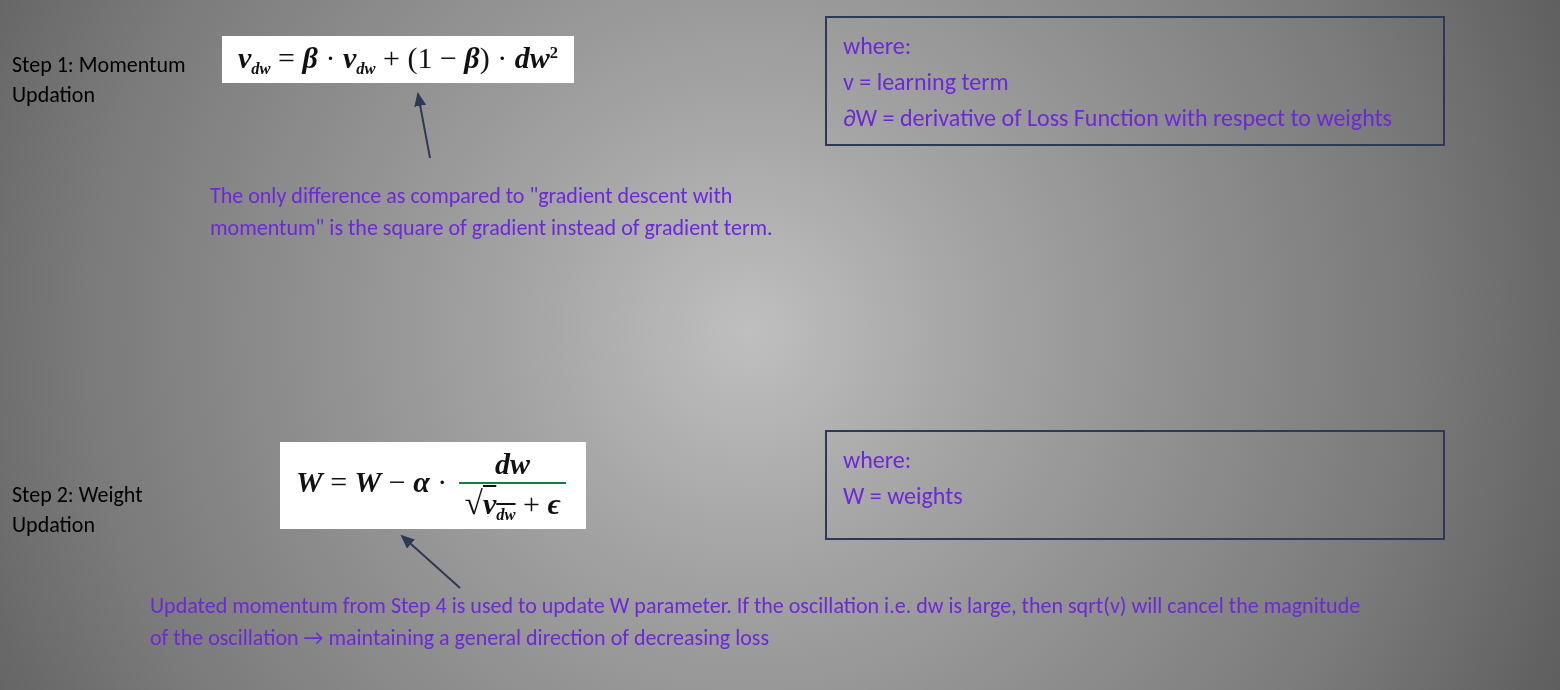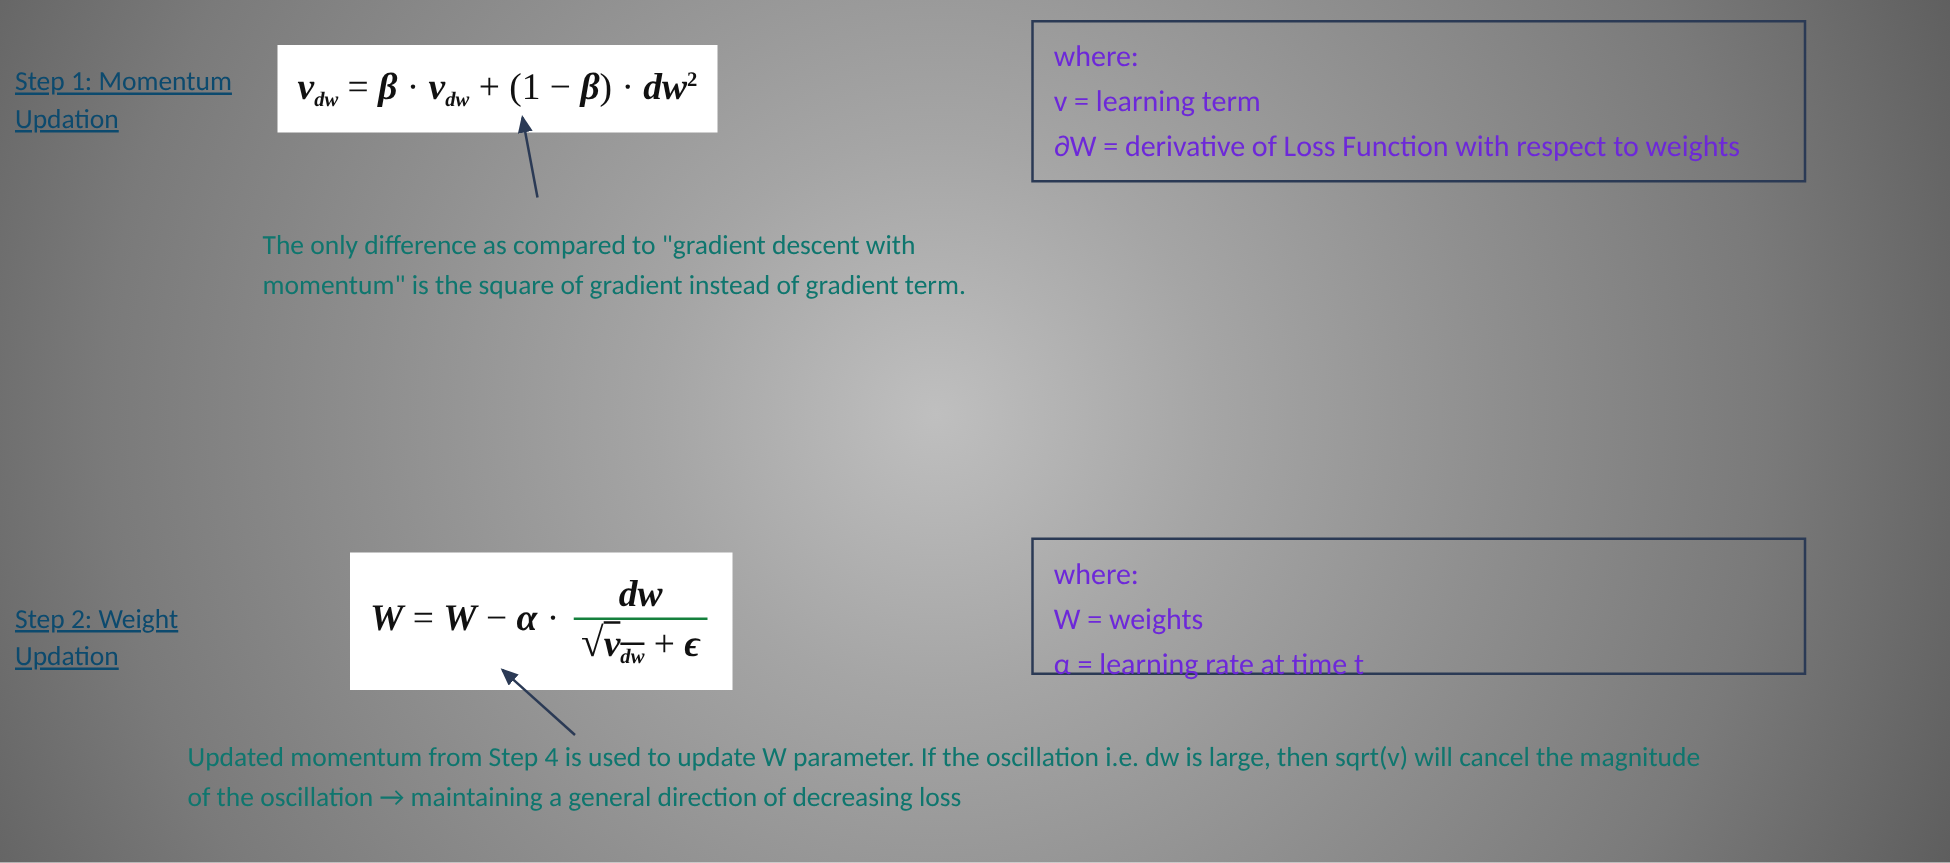--- a/index.html
+++ b/index.html
@@ -7,30 +7,29 @@
   body {
     font-family: "Segoe UI", Calibri, Arial, sans-serif;
     background: radial-gradient(circle at 48% 48%, #bfbfbf 0%, #a5a5a5 25%, #8f8f8f 50%, #7a7a7a 75%, #5e5e5e 100%);
     position: relative;
     color: #e8e8e8;
   }
 
   .step-label {
     position: absolute;
     font-size: 22px;
-    color: #0c4a6e;
-    text-decoration: underline;
+    color: #000000;
     line-height: 1.35;
   }
 
   .formula-box {
     position: absolute;
     background: #ffffff;
     color: #111;
-    padding: 16px 16px;
+    padding: 4px 16px;
     font-family: "Cambria Math", "Times New Roman", serif;
     font-style: italic;
     font-size: 30px;
     line-height: 1.2;
     white-space: nowrap;
   }
   .formula-box .sub { font-size: 0.55em; vertical-align: -0.35em; font-style: italic; }
   .formula-box .sup { font-size: 0.55em; vertical-align: 0.6em; font-style: normal; }
   .formula-box .bold { font-weight: 700; }
   .formula-box .rom { font-style: normal; }
@@ -52,21 +51,21 @@
     padding: 10px 16px;
     font-size: 24px;
     color: #6d28d9;
     line-height: 1.5;
     background: transparent;
   }
 
   .note-text {
     position: absolute;
     font-size: 22px;
-    color: #0f766e;
+    color: #6d28d9;
     line-height: 1.45;
   }
 
   .arrow {
     position: absolute;
     pointer-events: none;
   }
 </style>
 </head>
 <body>
@@ -101,16 +100,15 @@
     <marker id="ah2" markerWidth="8" markerHeight="8" refX="6" refY="3" orient="auto">
       <path d="M0,0 L7,3 L0,6 Z" fill="#2b3a55"></path>
     </marker>
   </defs>
   <line x1="70" y1="58" x2="12" y2="6" stroke="#2b3a55" stroke-width="2" marker-end="url(#ah2)"></line>
 </svg>
 
 <div class="legend-box" style="left:825px; top:430px; width:620px; height:110px;">
   <div>where:</div>
   <div>W = weights</div>
-  <div>α = learning rate at time t</div>
 </div>
 
 <div class="note-text" style="left:150px; top:590px; width:1220px;">Updated momentum from Step 4 is used to update W parameter. If the oscillation i.e. dw is large, then sqrt(v) will cancel the magnitude of the oscillation → maintaining a general direction of decreasing loss</div>
 
 </body></html>

